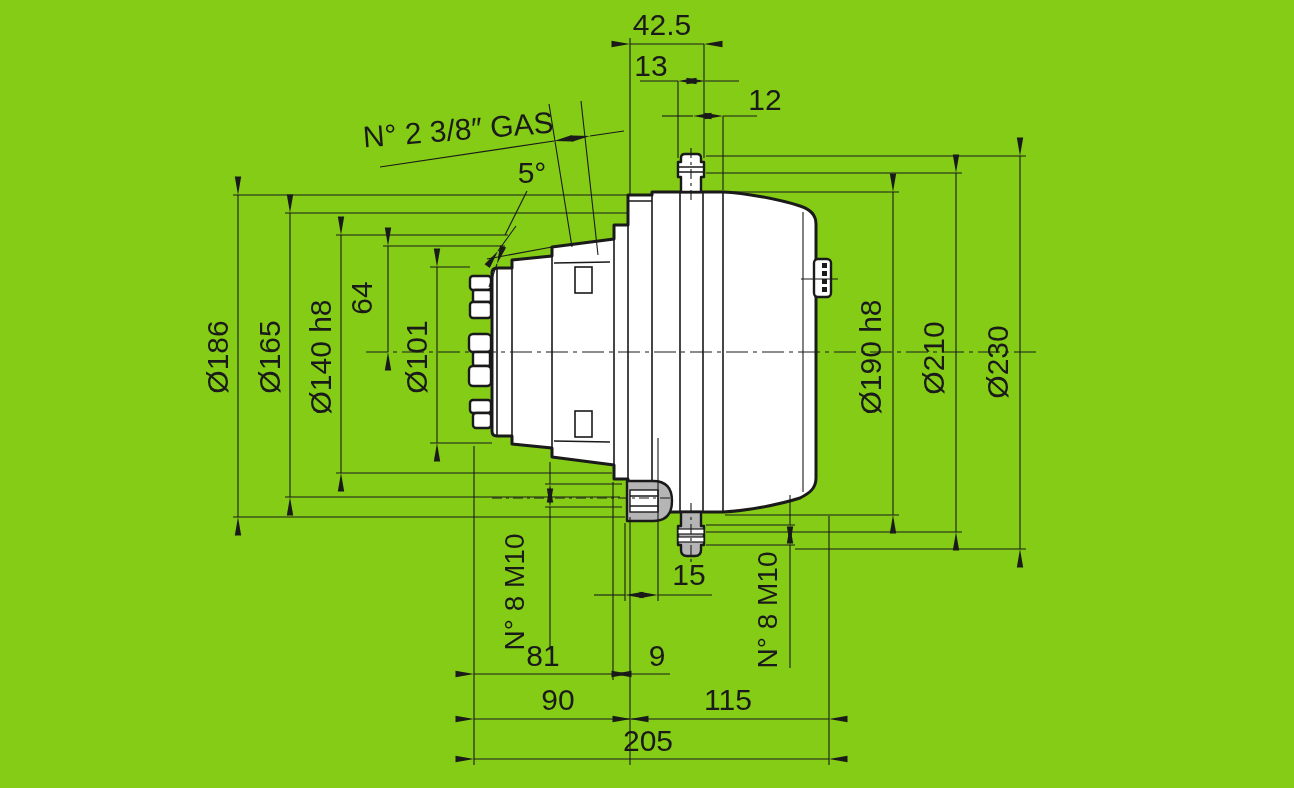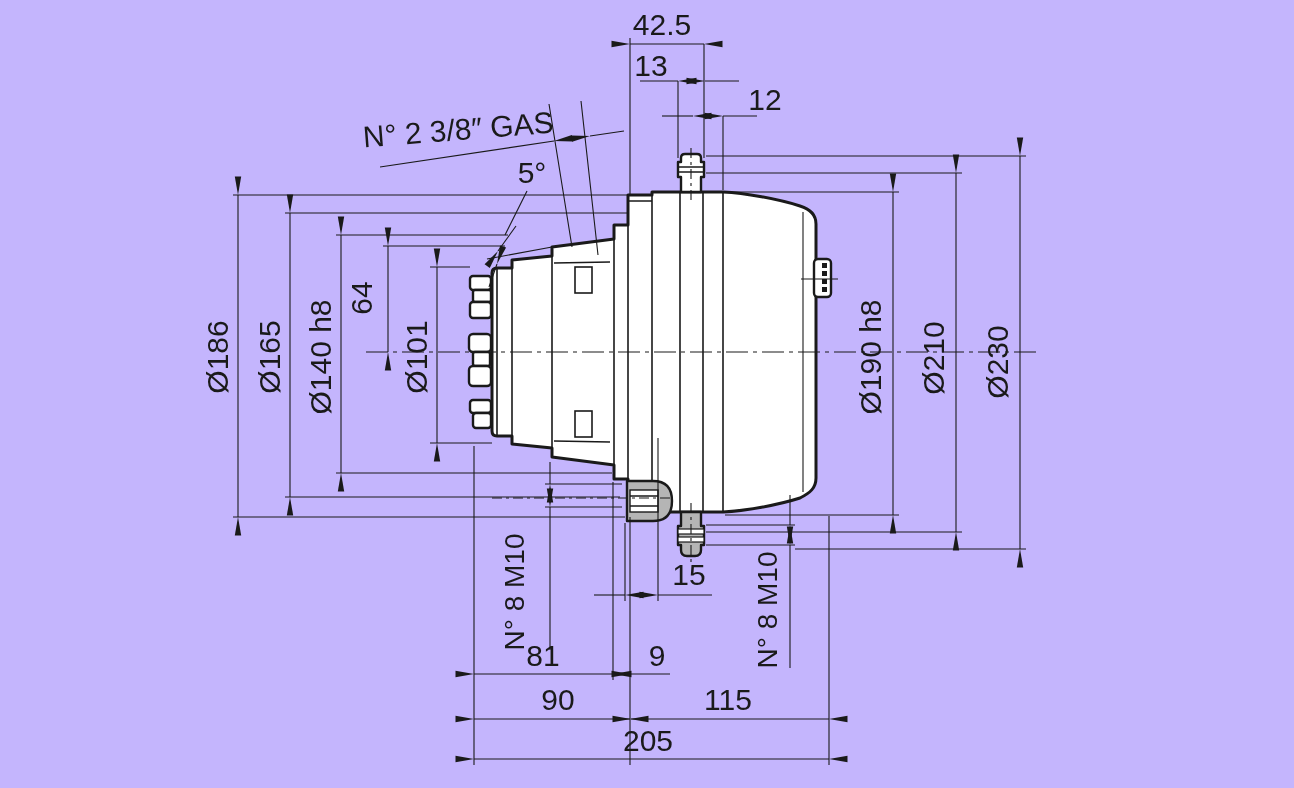--- a/index.html
+++ b/index.html
@@ -1,16 +1,16 @@
 <!DOCTYPE html>
 <html><head>
 <meta charset="utf-8">
 <style>
   html,body{margin:0;padding:0;background:#ffffff;}
-  .stage{width:1294px;height:788px;position:relative;background:#c4b5fd;overflow:hidden;}
+  .stage{width:1294px;height:788px;position:relative;background:#84cc16;overflow:hidden;}
   svg{display:block;}
   text{font-family:"Liberation Sans", sans-serif;fill:#1a1a1a;}
   .dim-text{font-size:30px;}
   .dim-text-sm{font-size:28px;}
   .outline{fill:#ffffff;stroke:#1a1a1a;stroke-width:3;stroke-linejoin:round;}
   .inner{fill:none;stroke:#1a1a1a;stroke-width:1.6;}
   .thin{fill:none;stroke:#1a1a1a;stroke-width:1.1;}
   .dim{fill:none;stroke:#1a1a1a;stroke-width:1.1;}
   .graypart{fill:#b5b5b5;stroke:#1a1a1a;stroke-width:2.4;stroke-linejoin:round;}
   .whitepart{fill:#ffffff;stroke:#1a1a1a;stroke-width:2.4;stroke-linejoin:round;}

